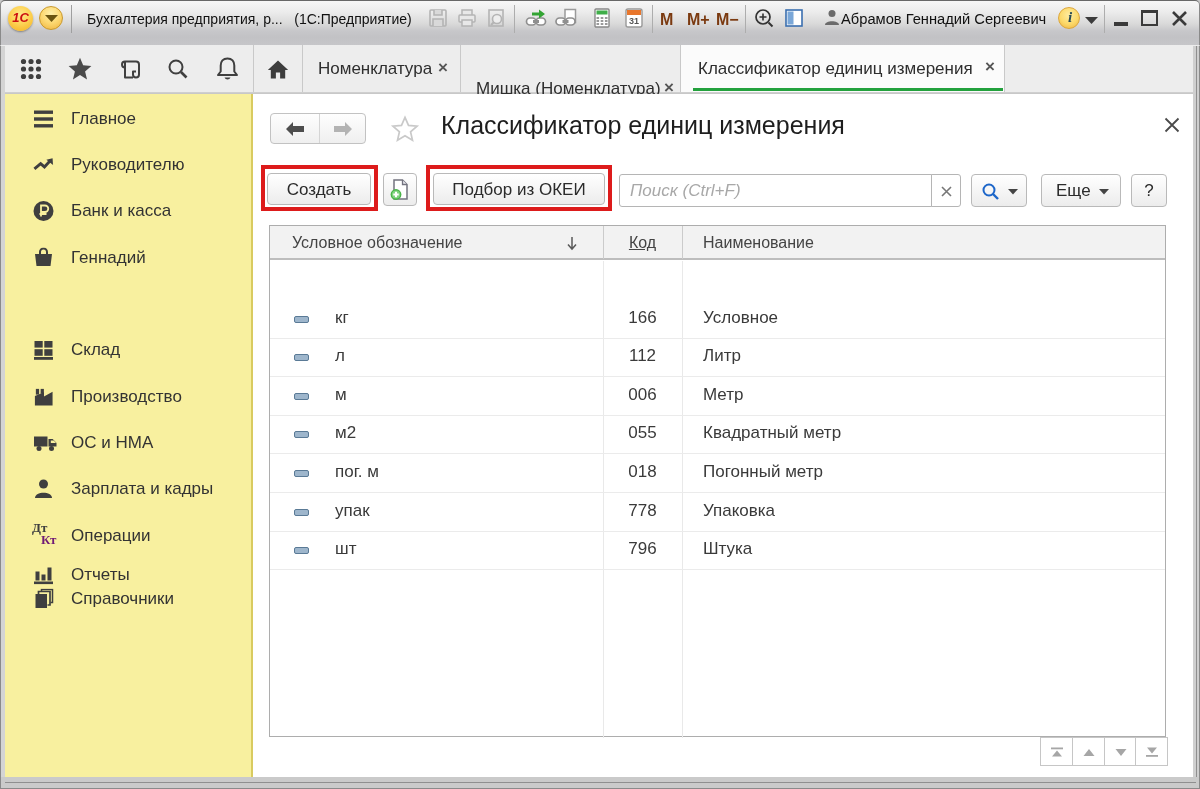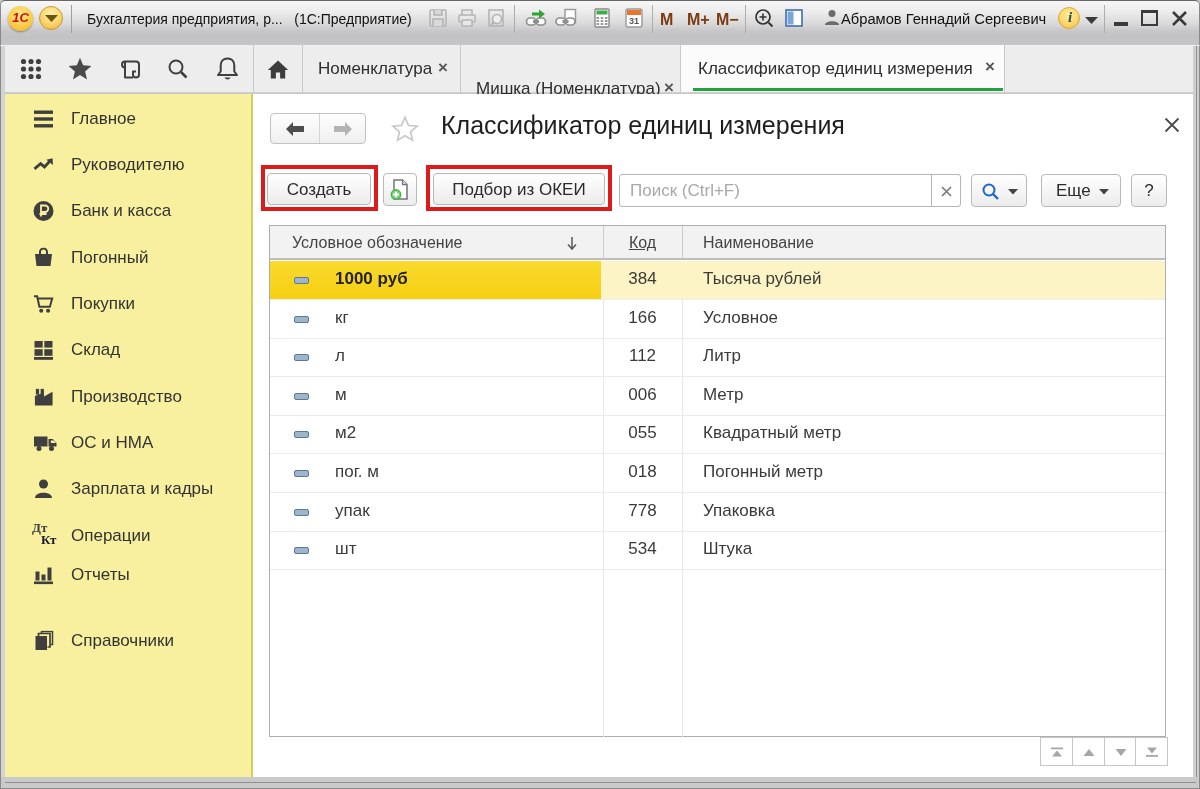--- a/index.html
+++ b/index.html
@@ -36,21 +36,21 @@
   #navgrp { position:absolute; left:17px; top:19px; width:96px; height:31px; background:linear-gradient(#fefefe,#efefef); border:1px solid #c2c2c2; border-radius:4px; }
   #navgrp .split { position:absolute; left:48px; top:0; width:1px; height:29px; background:#d5d5d5; }
 
   #pagetitle { position:absolute; left:188px; top:17px; font-size:25px; color:#1e1e1e; white-space:nowrap; letter-spacing:0px; }
   #pgclose { position:absolute; left:911px; top:23px; width:16px; height:16px; }
 
   
   .redbox { position:absolute; border:4px solid #dd1b1b; }
   .btn { position:absolute; background:linear-gradient(#ffffff,#ececec); border:1px solid #b9b9b9; border-radius:4px; font-size:17px; color:#2b2b2b; text-align:center; }
   #searchbox { position:absolute; left:366px; top:80px; width:313px; height:33px; background:#fff; border:1px solid #b5b5b5; border-radius:3px 0 0 3px; }
-  #searchph { position:absolute; left:10px; top:6px; font-size:17px; color:#a8a8a8; }
+  #searchph { position:absolute; left:10px; top:6px; font-size:17px; color:#a8a8a8;font-style:italic; }
   #searchx { position:absolute; left:678px; top:80px; width:30px; height:33px; background:#fff; border:1px solid #b5b5b5; border-radius:0 3px 3px 0; }
 
   
   #tbl { position:absolute; left:16px; top:131px; width:897px; height:512px; border:1px solid #adadad; background:#fff; }
   #thead { position:absolute; left:0; top:0; width:895px; height:34px; background:#f2f2f2; border-bottom:2px solid #bdbdbd; }
   .hsep { position:absolute; top:0; width:1px; height:33px; background:#cbcbcb; }
   .vsep { position:absolute; top:35px; width:1px; height:477px; background:#e9e9e9; }
   .trow { position:absolute; left:0; width:895px; height:39px; border-bottom:1px solid #ebebeb; font-size:17px; color:#3a3a3a; }
   .cell1 { position:absolute; left:65px; top:8px; }
   .cell2 { position:absolute; left:333px; top:8px; width:79px; text-align:center; }
@@ -248,31 +248,21 @@
           <path d="M8 16 V5 h4 a3.2 3.2 0 0 1 0 6.5 h-4 M6.5 13.5 h7" stroke="#f8f09f" stroke-width="1.8" fill="none"></path>
         </svg>
         <div class="mlabel">Банк и касса</div>
       </div>
     <div class="mitem" style="top:141px;">
         <svg class="micon" viewBox="0 0 21 21">
           <path d="M2 6.5 h17 l-1.5 12 h-14 z" fill="#3f3f3f"></path>
           <path d="M7 9 V4.5 a3.5 3.5 0 0 1 7 0 V9" fill="none" stroke="#3f3f3f" stroke-width="2"></path>
           <circle cx="10.5" cy="5" r="1.6" fill="#f8f09f"></circle>
         </svg>
-        <div class="mlabel">Погонный</div>
-      </div>
-    <div class="mitem" style="top:187px;">
-        <svg class="micon" viewBox="0 0 23 22">
-          <g fill="none" stroke="#3f3f3f" stroke-width="2.2">
-            <path d="M1 2.5 h3.5 l2.5 11.5 h11.5 l2.5 -9 h-15"></path>
-          </g>
-          <circle cx="9" cy="18.5" r="2.2" fill="#3f3f3f"></circle>
-          <circle cx="16.5" cy="18.5" r="2.2" fill="#3f3f3f"></circle>
-        </svg>
-        <div class="mlabel">Покупки</div>
+        <div class="mlabel">Геннадий</div>
       </div>
     <div class="mitem" style="top:233px;">
         <svg class="micon" viewBox="0 0 21 21">
           <g fill="#3f3f3f">
             <rect x="1.5" y="1.5" width="8.2" height="6.6"></rect>
             <rect x="11.3" y="1.5" width="8.2" height="6.6"></rect>
             <rect x="1.5" y="9.7" width="8.2" height="6.6"></rect>
             <rect x="11.3" y="9.7" width="8.2" height="6.6"></rect>
             <rect x="1" y="17.5" width="19" height="2.8"></rect>
           </g>
@@ -300,36 +290,36 @@
     <div class="mitem" style="top:372px;">
         <svg class="micon" viewBox="0 0 21 21">
           <circle cx="10.5" cy="5.5" r="4.5" fill="#3f3f3f"></circle>
           <path d="M2 19.5 c0-7 17-7 17 0 z" fill="#3f3f3f"></path>
         </svg>
         <div class="mlabel">Зарплата и кадры</div>
       </div>
     <div class="mitem" style="top:419px;">
         <div class="micon" style="width:26px;height:24px;">
           <span style="position:absolute;left:-1px;top:-4px;font-size:13px;font-weight:bold;font-family:'Liberation Serif',serif;color:#3f3f3f;">Дт</span>
-          <span style="position:absolute;left:8px;top:8px;font-size:13px;font-weight:bold;font-family:'Liberation Serif',serif;color:#0f172a;">Кт</span>
+          <span style="position:absolute;left:8px;top:8px;font-size:13px;font-weight:bold;font-family:'Liberation Serif',serif;color:#701a75;">Кт</span>
         </div>
         <div class="mlabel">Операции</div>
       </div>
     <div class="mitem" style="top:458px;">
         <svg class="micon" viewBox="0 0 21 21">
           <g fill="#3f3f3f">
             <rect x="1" y="17" width="19" height="2.6"></rect>
             <rect x="2.5" y="7" width="4" height="9"></rect>
             <rect x="8.5" y="10" width="4" height="6"></rect>
             <rect x="14.5" y="3" width="4" height="13"></rect>
           </g>
         </svg>
         <div class="mlabel">Отчеты</div>
       </div>
-    <div class="mitem" style="top:524px;padding-left:16px;">
+    <div class="mitem" style="top:482px;padding-left:16px;">
         <svg class="micon" viewBox="0 0 21 21">
           <rect x="2.5" y="5.5" width="11.5" height="14" fill="#3f3f3f"></rect>
           <path d="M5.5 5.5 V3 h11.5 v13.5 h-2.5" fill="none" stroke="#3f3f3f" stroke-width="1.7"></path>
           <path d="M8.5 3 V1 h11 v13 h-2" fill="none" stroke="#3f3f3f" stroke-width="1.5"></path>
         </svg>
         <div class="mlabel">Справочники</div>
       </div>
   </div>
   <div class="abs" id="sidebaredge"></div>
   <div class="abs" id="content">
@@ -393,27 +383,20 @@
         <svg style="position:absolute;left:296px;top:10px;" width="12" height="15" viewBox="0 0 12 15">
             <path d="M6 1 V12 M2 8.5 L6 13 L10 8.5" fill="none" stroke="#5a5a5a" stroke-width="1.5"></path>
           </svg>
         <span style="position:absolute;left:333px;width:79px;top:8px;font-size:16px;color:#444;text-align:center;text-decoration:underline;">Код</span>
         <span style="position:absolute;left:433px;top:8px;font-size:16px;color:#444;">Наименование</span>
         <div class="hsep" style="left:333px;"></div>
         <div class="hsep" style="left:412px;"></div>
       </div>
       <div class="vsep" style="left:333px;"></div>
       <div class="vsep" style="left:412px;"></div>
-      <div class="trow" style="top:35px;height:39px;background:#fcf4c4;">
-        <div id="selcell"></div>
-        <div class="dash"></div>
-          <span class="cell1" style="font-weight:bold;color:#222;">1000 руб</span>
-          <span class="cell2">384</span>
-          <span class="cell3">Тысяча рублей</span>
-      </div>
       <div class="trow" style="top:74px;">
           <div class="dash"></div>
           <span class="cell1">кг</span>
           <span class="cell2">166</span>
           <span class="cell3">Условное</span>
         </div>
       <div class="trow" style="top:112px;">
           <div class="dash"></div>
           <span class="cell1">л</span>
           <span class="cell2">112</span>
@@ -439,21 +422,21 @@
         </div>
       <div class="trow" style="top:267px;">
           <div class="dash"></div>
           <span class="cell1">упак</span>
           <span class="cell2">778</span>
           <span class="cell3">Упаковка</span>
         </div>
       <div class="trow" style="top:305px;">
           <div class="dash"></div>
           <span class="cell1">шт</span>
-          <span class="cell2">534</span>
+          <span class="cell2">796</span>
           <span class="cell3">Штука</span>
         </div>
     </div>
 
     <div class="bnav" style="left:787px;">
         <svg style="position:absolute;left:9px;top:9px;" width="14" height="11" viewBox="0 0 14 11">
           <rect x="1" y="0.5" width="12" height="1.8" fill="#a6a6a6"></rect>
           <polygon points="7,3.5 12,9.5 2,9.5" fill="#a6a6a6"></polygon>
         </svg>
       </div>

